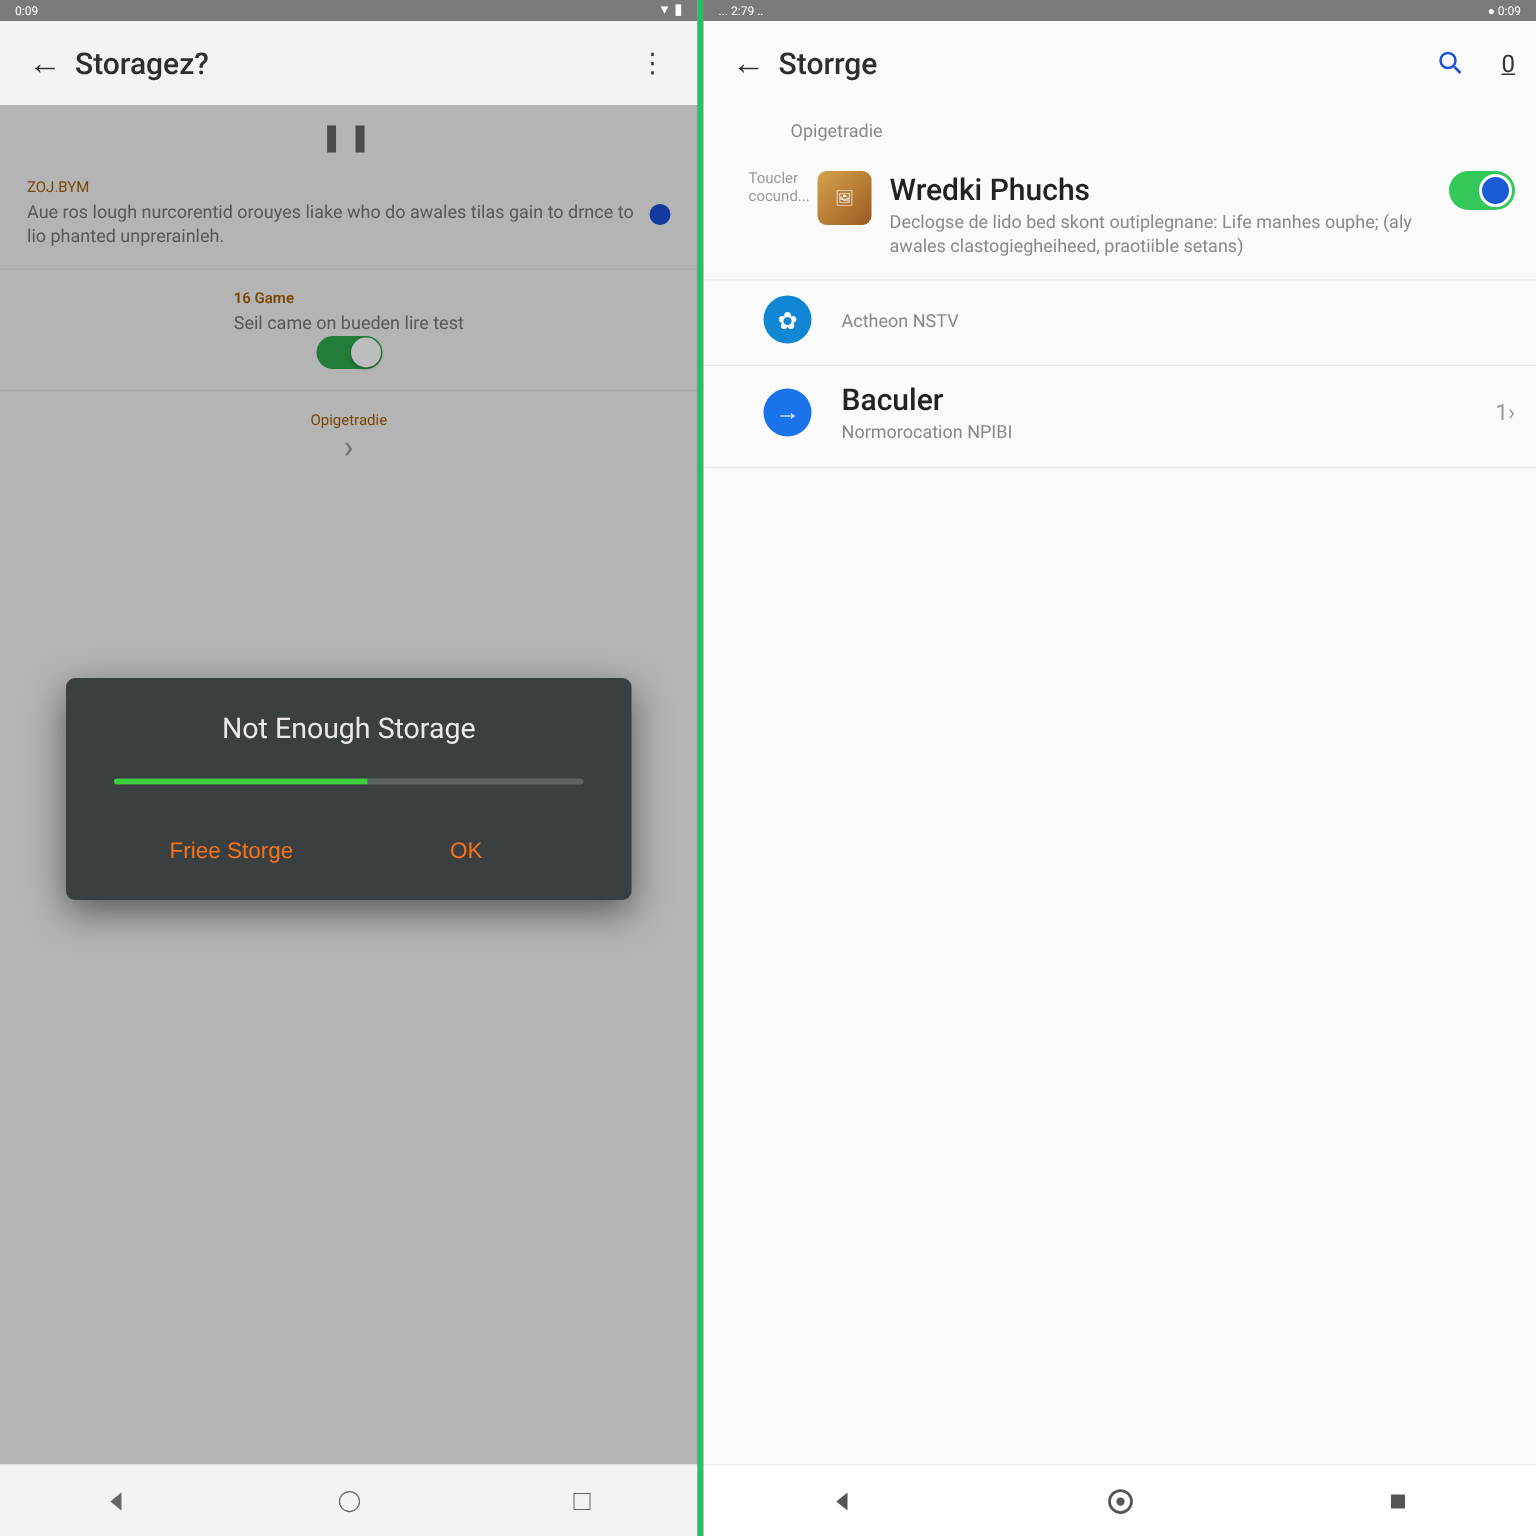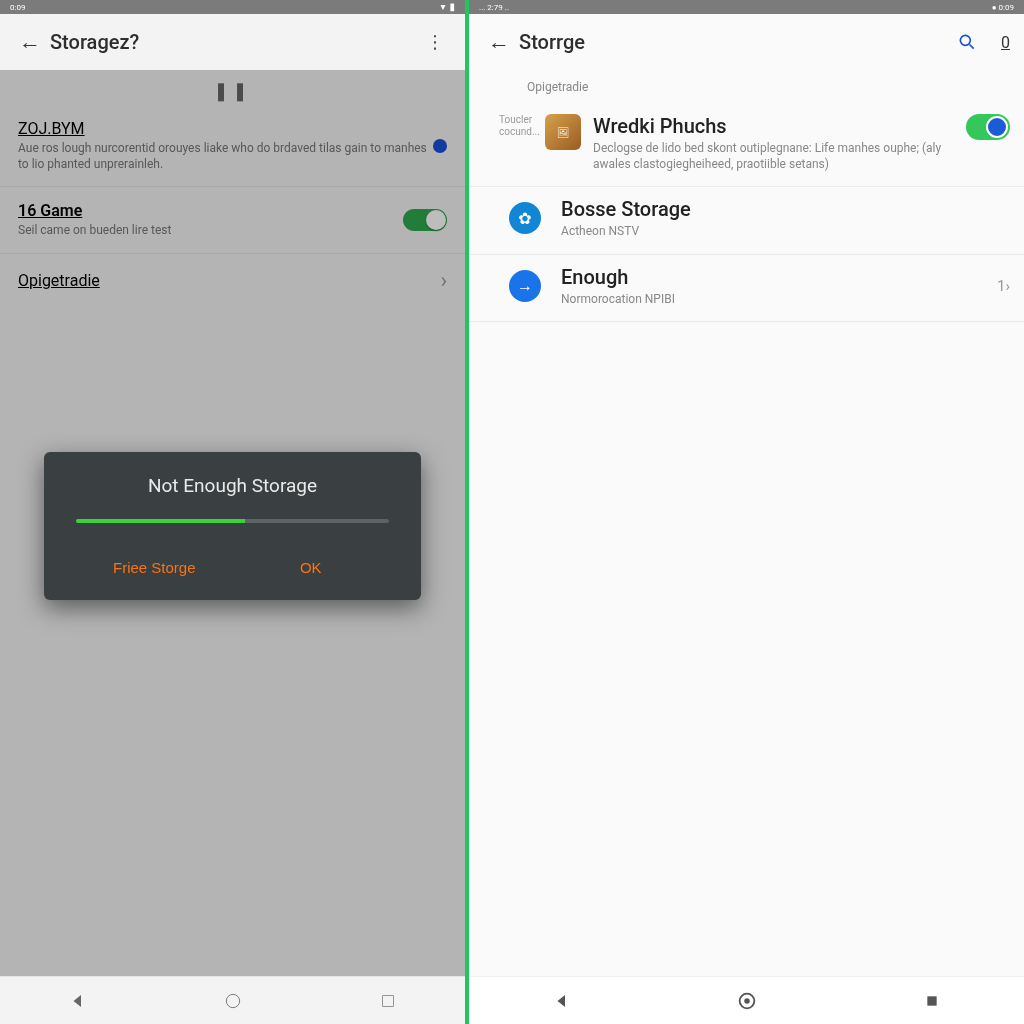--- a/index.html
+++ b/index.html
@@ -22,23 +22,23 @@
   .back-arrow { font-size: 22px; color: #333; }
   .title { font-size: 20px; font-weight: 500; margin-left: 4px; flex: 1; }
   .hdr-icon { width: 32px; height: 32px; display: flex; align-items: center; justify-content: center; font-size: 18px; color: #444; border: none; background: transparent; cursor: pointer; }
   .hdr-num { font-size: 16px; text-decoration: underline; color: #333; margin-left: 18px; }
 
   
   .left-content { position: relative; height: calc(100% - 70px - 48px); }
   .dim-overlay { position: absolute; inset: 0; background: rgba(0,0,0,0.26); z-index: 5; }
   .pause-icon { text-align: center; color: #666; font-size: 18px; padding: 10px 0 4px; letter-spacing: 4px; }
   .row { padding: 14px 18px 14px 18px; display: flex; align-items: center; }
-  .row + .row { border-top: 1px solid rgba(0,0,0,0.06); }
+  .row + .row { border-top: 1px solid rgba(0,0,0,0.06); flex-direction: column; }
   .row .body { flex: 1; }
-  .row .body .primary { font-size: 16px; color: #000000; text-decoration: underline; }
+  .row .body .primary { font-size: 10px; color: #a16207; }
   .row .body .secondary { font-size: 12px; color: #777; margin-top: 2px; line-height: 1.35; }
   .dot { width: 14px; height: 14px; border-radius: 50%; background: #1a4fd6; display: inline-block; }
   .chevron { font-size: 22px; color: #9a9a9a; }
   .toggle { width: 44px; height: 22px; border-radius: 11px; position: relative; }
   .toggle.on { background: #2fa84f; }
   .toggle .knob { position: absolute; top: 1px; width: 20px; height: 20px; border-radius: 50%; background: #fff; box-shadow: 0 1px 2px rgba(0,0,0,.3); }
   .toggle.on .knob { right: 1px; }
 
   
   .right-content { padding: 0 0 0 0; height: calc(100% - 70px - 48px); background: #fafafa; }
@@ -93,21 +93,21 @@
         <span>⋮</span>
       </button>
     </div>
 
     <div class="left-content">
       <div class="pause-icon">❚❚</div>
 
       <div class="row">
         <div class="body">
           <div class="primary">ZOJ.BYM</div>
-          <div class="secondary">Aue ros lough nurcorentid orouyes liake who do brdaved tilas gain to manhes to lio phanted unprerainleh.</div>
+          <div class="secondary">Aue ros lough nurcorentid orouyes liake who do awales tilas gain to drnce to lio phanted unprerainleh.</div>
         </div>
         <span class="dot"></span>
       </div>
 
       <div class="row">
         <div class="body">
           <div class="primary" style="font-weight:600">16 Game</div>
           <div class="secondary">Seil came on bueden lire test</div>
         </div>
         <span class="toggle on">
@@ -191,31 +191,30 @@
               <span class="knob"></span>
             </span>
         </div>
       </div>
 
       <div class="r-row">
         <div class="icon-slot">
           <div class="gear-icon">✿</div>
         </div>
         <div class="text">
-          <div class="primary">Bosse Storage</div>
           <div class="secondary">Actheon NSTV</div>
         </div>
       </div>
 
       <div class="r-row">
         <div class="icon-slot">
           <div class="arrow-icon">→</div>
         </div>
         <div class="text">
-          <div class="primary">Enough</div>
+          <div class="primary">Baculer</div>
           <div class="secondary">Normorocation NPIBI</div>
         </div>
         <div class="tail">1›</div>
       </div>
     </div>
 
     <div class="navbar">
       <button class="nav-btn">
         <svg width="18" height="18" viewBox="0 0 24 24">
             <path d="M16 4 L6 12 L16 20 Z" fill="#555" stroke="none"></path>

